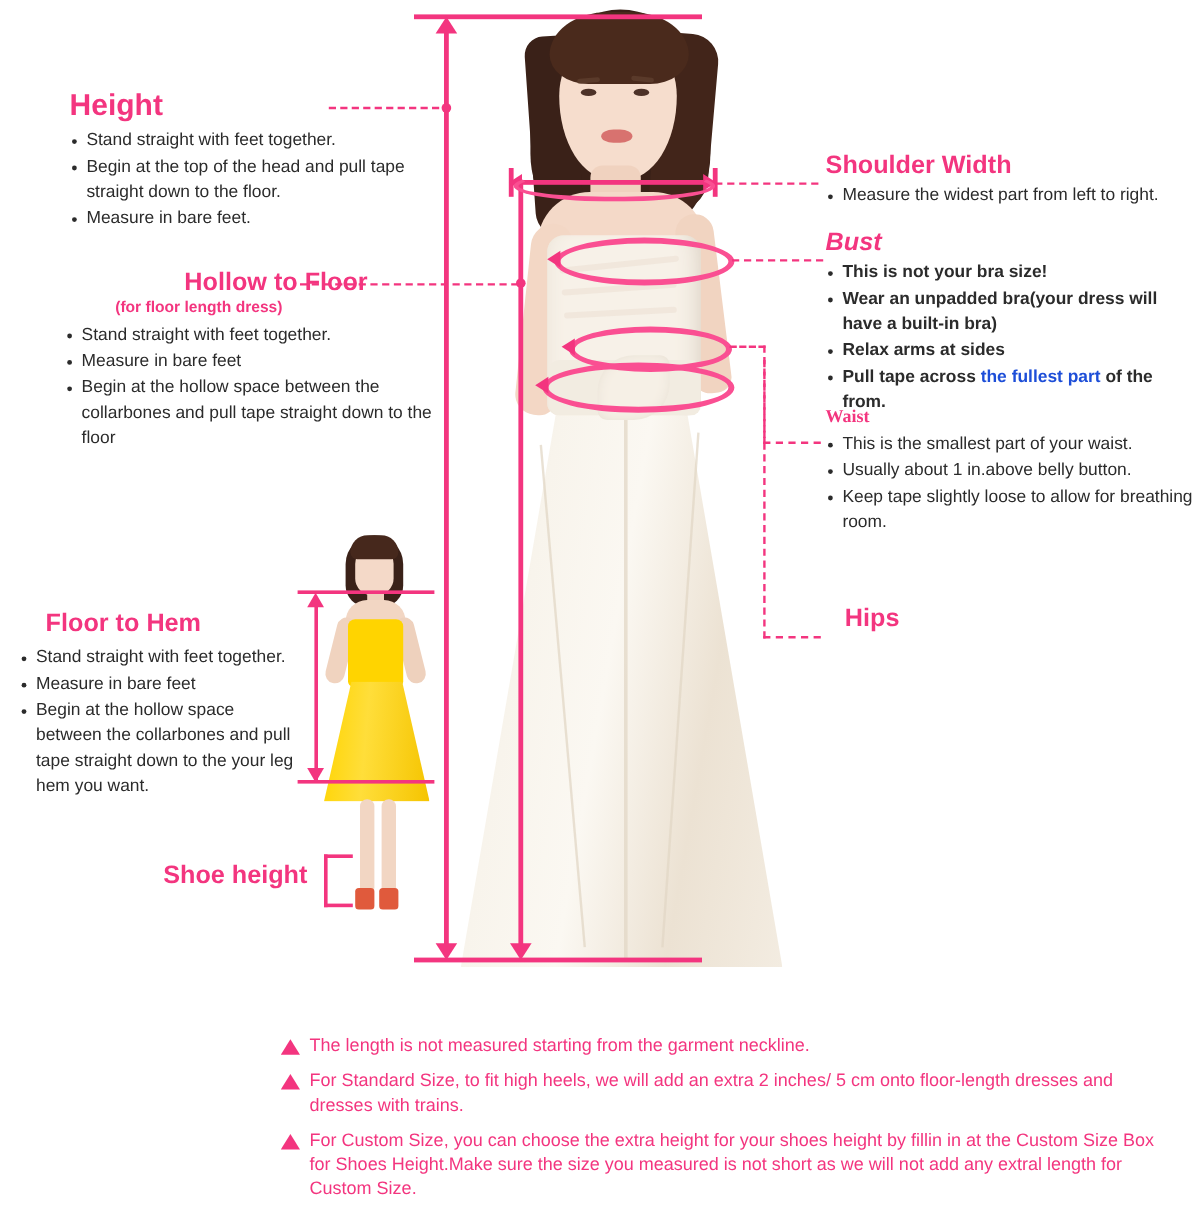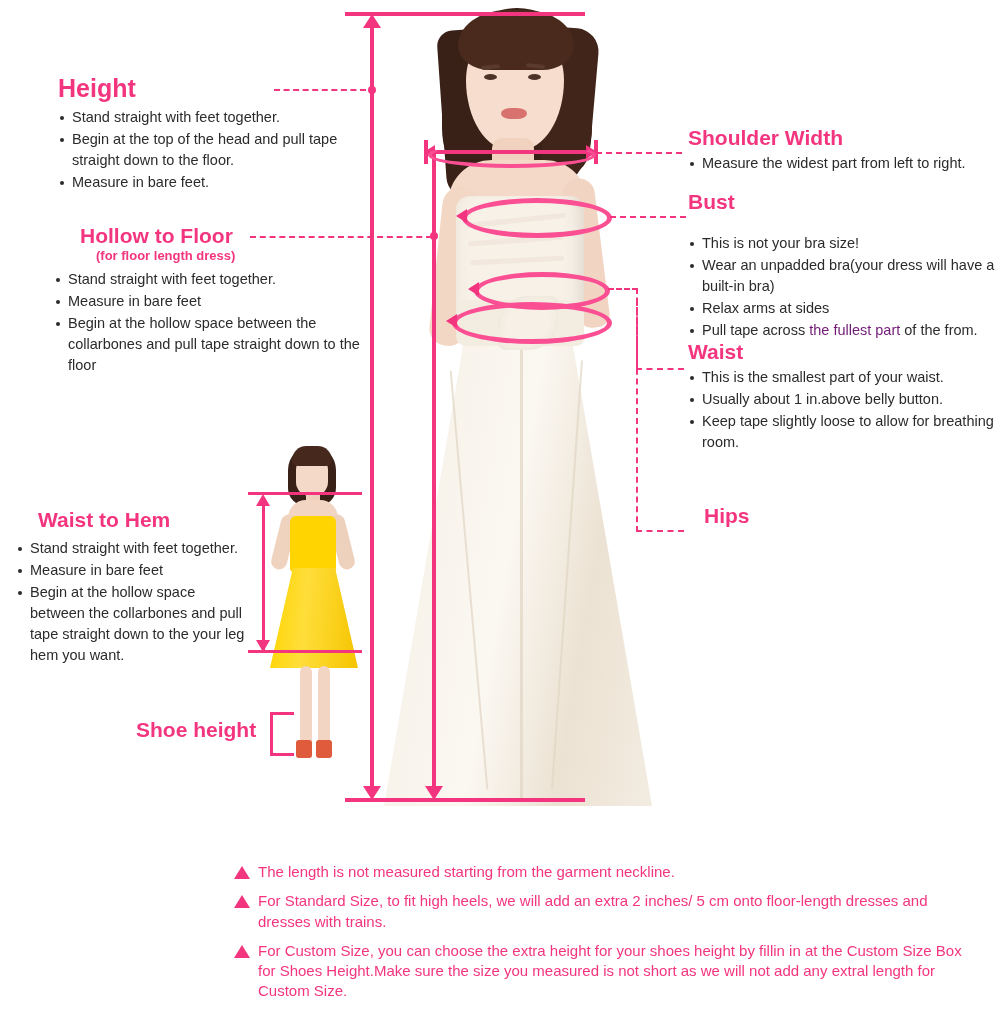--- a/index.html
+++ b/index.html
@@ -46,21 +46,21 @@
   }
   ul.bullets li::before {
     content: "";
     position: absolute;
     left: 2px;
     top: 9px;
     width: 4px; height: 4px;
     border-radius: 50%;
     background: #2b2b2b;
   }
-  .pinktext { color: #701a75; }
+  .pinktext { color: #1d4ed8; }
 
   
   .bride {
     position: absolute;
     left: 370px; top: 0px;
     width: 300px; height: 810px;
   }
   .bride .hair-back {
     position: absolute; left: 72px; top: 8px;
     width: 150px; height: 190px;
@@ -421,61 +421,61 @@
   <div class="block" style="left:58px; top:74px; width:310px;">
     <div class="heading" style="font-size:25px;">Height</div>
     <ul class="bullets">
       <li>Stand straight with feet together.</li>
       <li>Begin at the top of the head and pull tape straight down to the floor.</li>
       <li>Measure in bare feet.</li>
     </ul>
   </div>
 
   <div class="block" style="left:42px; top:224px; width:320px;">
-    <div class="heading" style="font-size:21px; margin-left:38px;">Hollow to Floor</div>
+    <div class="heading" style="font-size:21px; margin-left:56px;text-align:center;">Hollow to Floor</div>
     <div class="subheading" style="margin-left:54px;">(for floor length dress)</div>
     <ul class="bullets" style="margin-top:6px; margin-left:12px;">
       <li>Stand straight with feet together.</li>
       <li>Measure in bare feet</li>
       <li>Begin at the hollow space between the collarbones and pull tape straight down to the floor</li>
     </ul>
   </div>
 
   <div class="block" style="left:16px; top:508px; width:230px;">
-    <div class="heading" style="font-size:21px; margin-left:22px;">Waist to Hem</div>
+    <div class="heading" style="font-size:21px; margin-left:22px;">Floor to Hem</div>
     <ul class="bullets" style="margin-top:6px;">
       <li>Stand straight with feet together.</li>
       <li>Measure in bare feet</li>
       <li>Begin at the hollow space between the collarbones and pull tape straight down to the your leg hem  you want.</li>
     </ul>
   </div>
 
   <div class="block" style="left:136px; top:718px;">
     <div class="heading" style="font-size:21px;">Shoe height</div>
   </div>
 
   <div class="block" style="left:688px; top:126px; width:308px;">
     <div class="heading" style="font-size:21px;">Shoulder Width</div>
     <ul class="bullets" style="margin-top:3px;">
       <li>Measure the widest part from left to right.</li>
     </ul>
   </div>
 
   <div class="block" style="left:688px; top:190px; width:308px;">
-    <div class="heading" style="font-size:21px;">Bust</div>
-    <ul class="bullets" style="margin-top:19px;">
+    <div class="heading" style="font-size:21px;font-style:italic;">Bust</div>
+    <ul class="bullets" style="margin-top:3px;font-weight:bold;">
       <li>This is not your bra size!</li>
       <li>Wear an unpadded bra(your dress will have a built-in bra)</li>
       <li>Relax arms at sides</li>
       <li><span>Pull tape across </span><span class="pinktext">the fullest part</span><span> of the from.</span></li>
     </ul>
   </div>
 
   <div class="block" style="left:688px; top:340px; width:308px;">
-    <div class="heading" style="font-size:21px;">Waist</div>
+    <div class="heading" style="font-size:15px;font-family:Liberation Serif, serif;">Waist</div>
     <ul class="bullets" style="margin-top:3px;">
       <li>This is the smallest part of your waist.</li>
       <li>Usually about 1 in.above belly button.</li>
       <li>Keep tape slightly loose to allow for breathing room.</li>
     </ul>
   </div>
 
   <div class="block" style="left:688px; top:504px; width:308px;margin-left:16px;">
     <div class="heading" style="font-size:21px;">Hips</div>
   </div>

